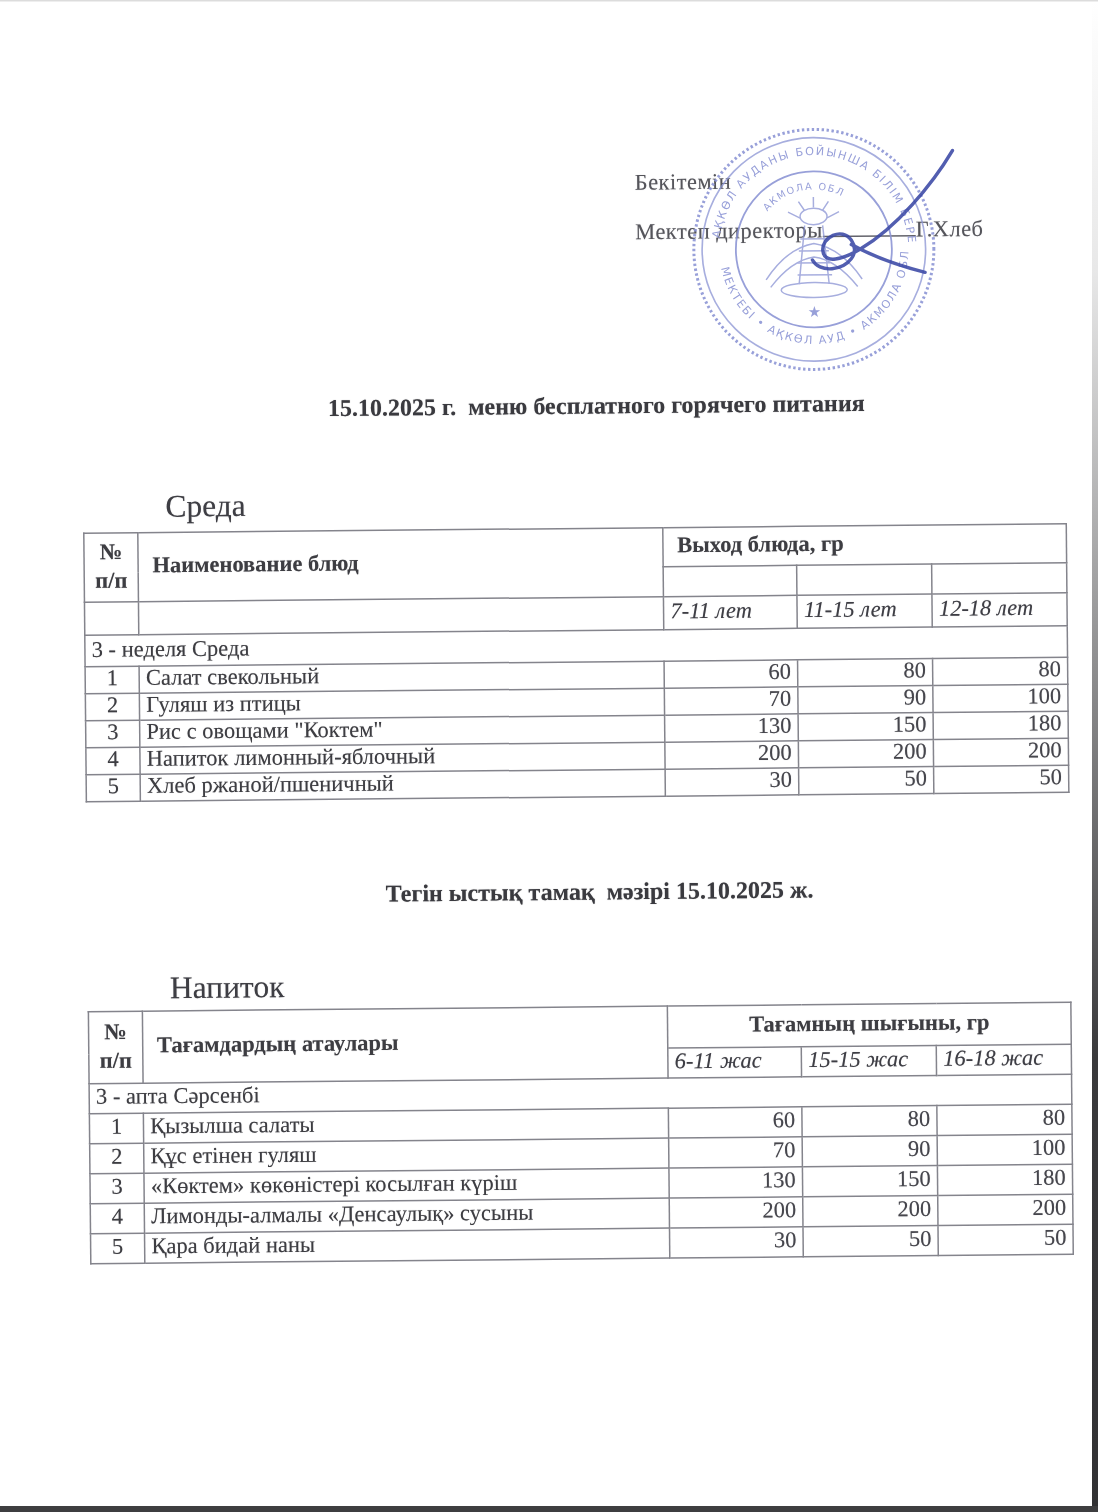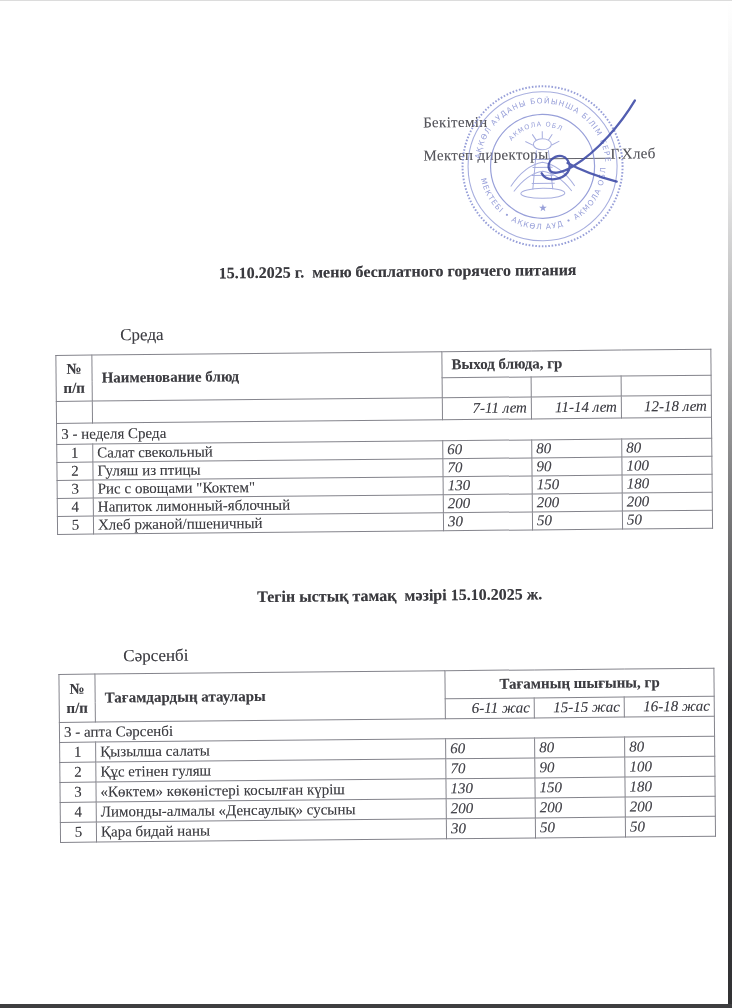--- a/index.html
+++ b/index.html
@@ -19,39 +19,39 @@
   .sig-gap { display:inline-block; width:62px; height:13px; border-bottom:1.4px solid #63636b; }
 
   .seal-svg { position:absolute; left:461px; top:83px; opacity:.88; font-family:"DejaVu Sans",sans-serif; }
   .sign-svg { position:absolute; left:517px; top:92px; }
 
   
   .title { position:absolute; text-align:center; font-weight:bold; font-size:16px;
            color:#3a3a3f; white-space:pre; text-shadow:0 0 .6px rgba(58,58,62,.55); }
   .t1 { left:74px; top:263px; width:652px; }
   .t2 { left:73px; top:587px; width:652px; }
-  .day { position:absolute; left:122px; font-size:17px; color:#3e3e44;
+  .day { position:absolute; left:112px; font-size:21px; color:#3e3e44;
          text-shadow:0 0 .5px rgba(62,62,67,.5); }
   .d1 { top:323px; } .d2 { top:644px; }
 
   
   table.menu { position:absolute; left:57px; width:655px; border-collapse:collapse;
                table-layout:fixed; color:#3d3d42; text-shadow:0 0 .5px rgba(61,61,66,.45); }
   .t-ru { top:352px; } .t-kz { top:671px; }
   .menu td, .menu th { border:1px solid #84848c; padding:0 4px; font-size:15px;
                        font-weight:normal; vertical-align:middle; overflow:hidden; }
   .menu th { font-weight:bold; text-align:left; padding-left:9px; }
   .no-h { text-align:center !important; padding:0 2px !important; white-space:pre-line;
           font-size:14.5px; line-height:1.25; }
   .out-left { padding-left:10px; }
   .out-center { text-align:center !important; padding-left:4px !important; }
-  .age { font-style:italic; font-weight:bold; text-align:right; font-size:14.5px; color:#3e3e45; }
+  .age { font-style:italic; font-weight:bold; text-align:left; font-size:14.5px; color:#3e3e45; }
   .no { text-align:center; font-size:14.5px; }
   .dish { padding-left:9px; }
-  .val { font-style:italic; text-align:left; font-size:14.5px; color:#46464d; }
+  .val { text-align:right; font-size:14.5px; color:#46464d; }
   .t-ru .rh1{height:26px;} .t-ru .rh2{height:20px;} .t-ru .rh3{height:22px;}
   .t-ru .rsec{height:21px;} .t-ru .rd{height:18px;}
   .t-kz .rh1{height:28px;} .t-kz .rh2{height:20px;} .t-kz .rsec{height:20px;} .t-kz .rd{height:20px;}
 
   
   .edge-bottom { position:absolute; left:0; right:0; bottom:0; height:4px; background:#3e3e40; }
   .edge-right  { position:absolute; top:0; bottom:0; right:0; width:4px;
     background:linear-gradient(180deg, rgba(62,62,64,0) 0%, rgba(62,62,64,.12) 18%,
                rgba(62,62,64,.55) 42%, #3a3a3c 70%, #323234 100%); }
   .edge-top { position:absolute; top:0; left:0; right:0; height:1px; background:rgba(130,130,130,.28); }
@@ -127,21 +127,21 @@
       </tr>
       <tr class="rh2">
         <td></td>
         <td></td>
         <td></td>
       </tr>
       <tr class="rh3">
         <td></td>
         <td></td>
         <td class="age">7-11 лет</td>
-        <td class="age">11-14 лет</td>
+        <td class="age">11-15 лет</td>
         <td class="age">12-18 лет</td>
       </tr>
       <tr class="rsec">
             <td colspan="5">3 - неделя Среда</td>
           </tr>
       <tr class="rd">
         <td class="no">1</td>
         <td class="dish">Салат свекольный</td>
         <td class="val">60</td>
         <td class="val">80</td>
@@ -172,21 +172,21 @@
         <td class="no">5</td>
         <td class="dish">Хлеб ржаной/пшеничный</td>
         <td class="val">30</td>
         <td class="val">50</td>
         <td class="val">50</td>
       </tr>
     </tbody>
       </table>
 
     <div class="title t2">Тегін ыстық тамақ  мәзірі 15.10.2025 ж.</div>
-    <div class="day d2">Сәрсенбі</div>
+    <div class="day d2">Напиток</div>
 
     <table class="menu t-kz">
       <colgroup>
           <col style="width:36px">
           <col style="width:350px">
           <col style="width:89px">
           <col style="width:90px">
           <col style="width:90px">
         </colgroup>
       <tbody>

